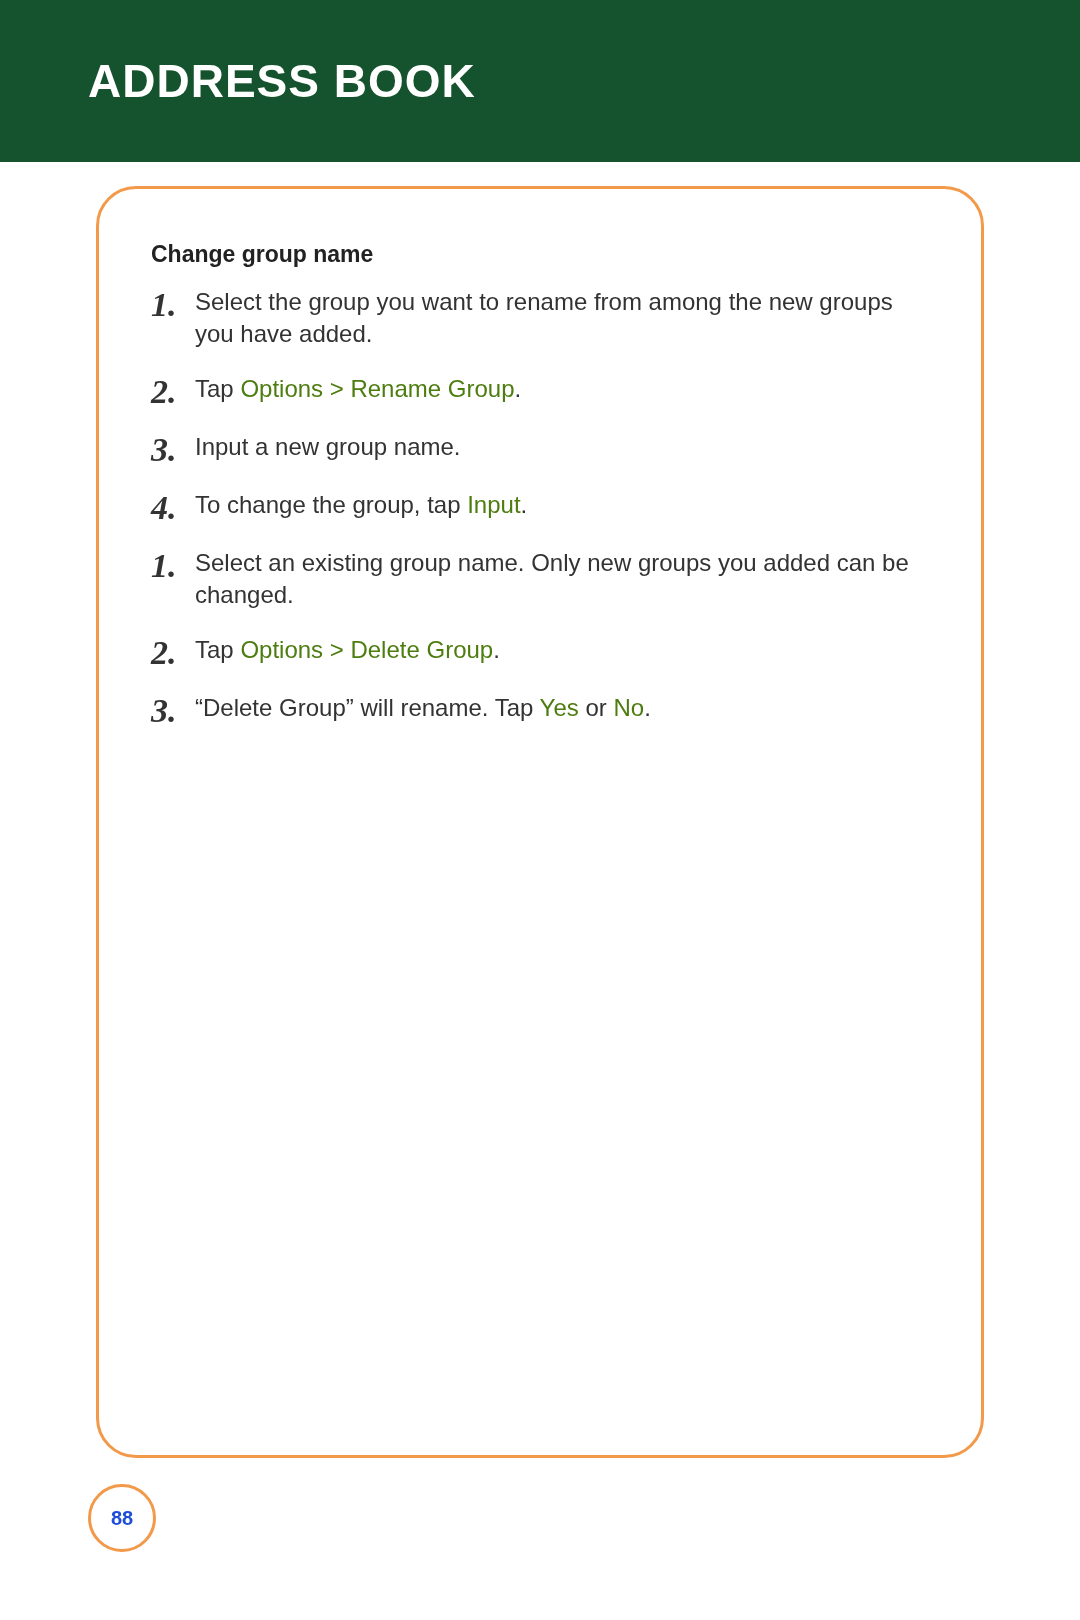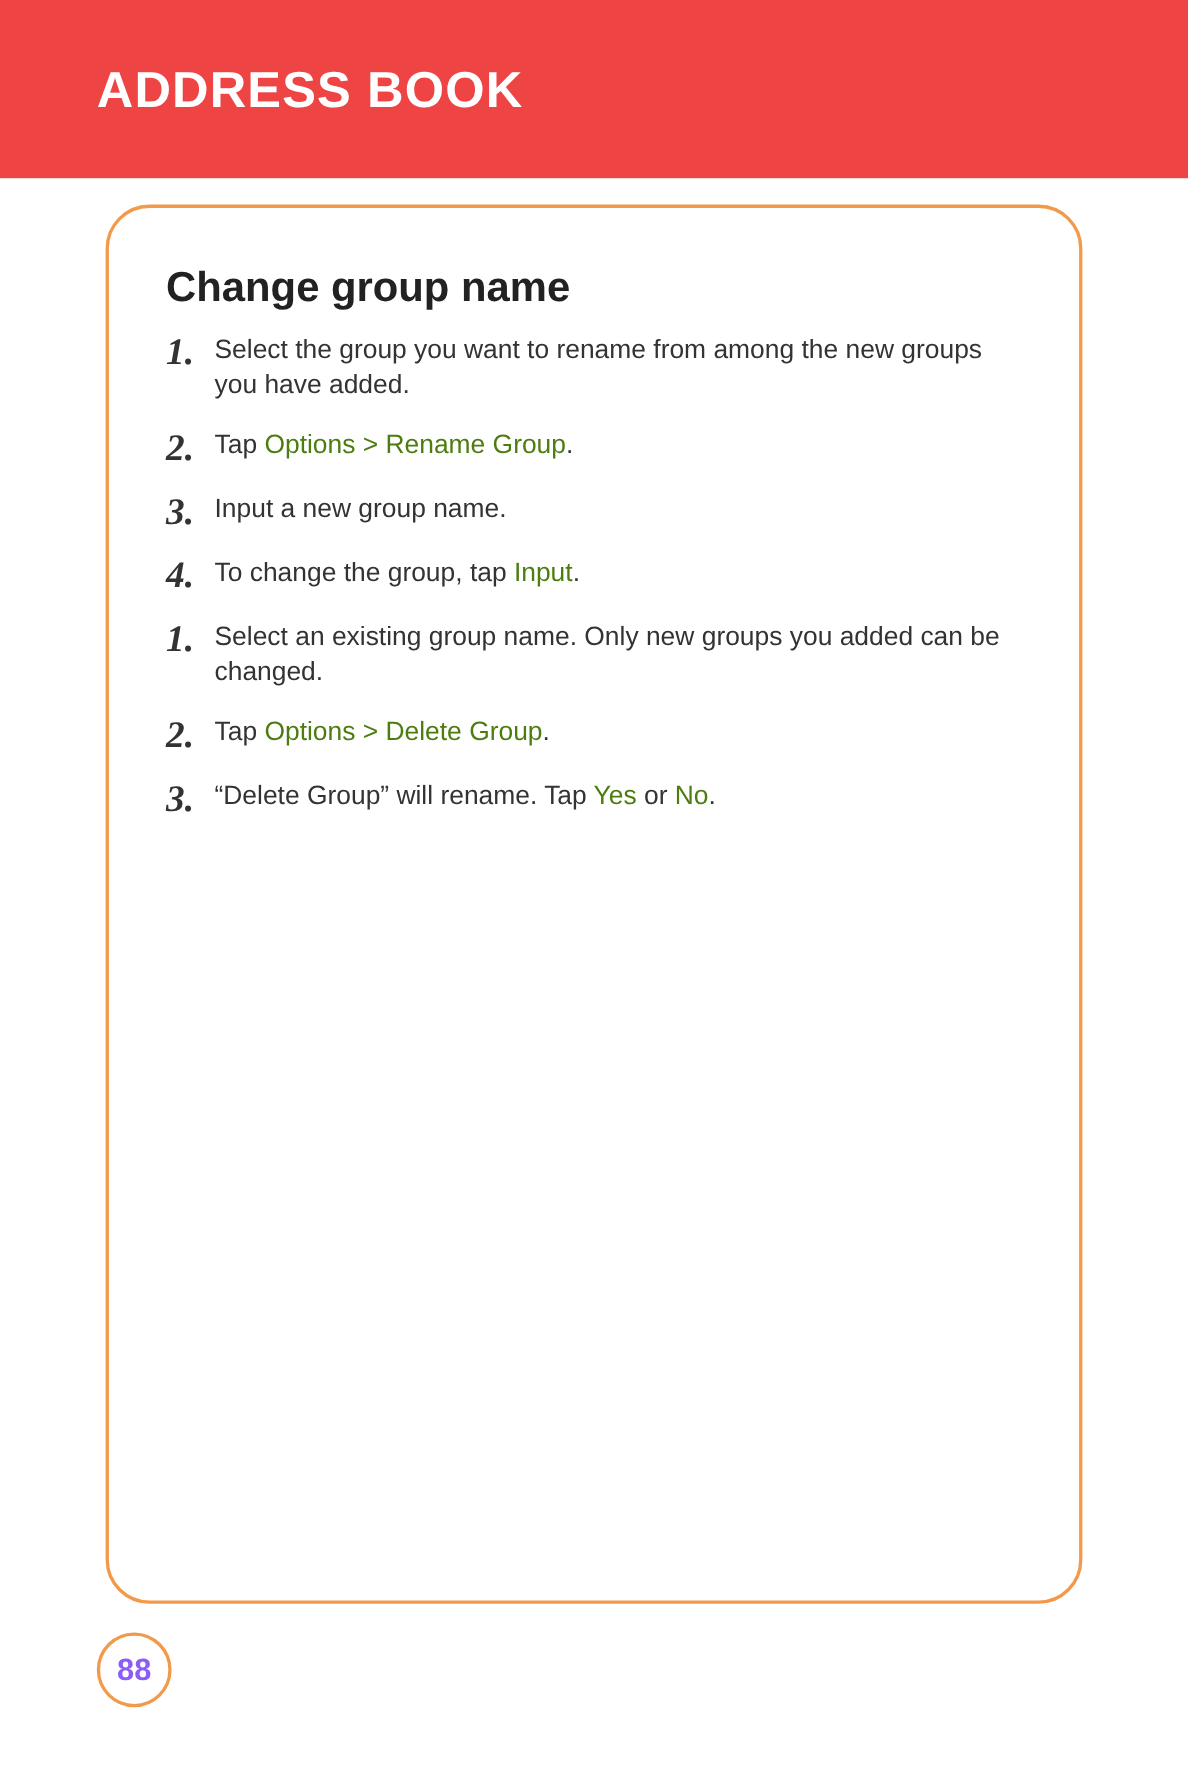--- a/index.html
+++ b/index.html
@@ -9,21 +9,21 @@
   }
   body {
     width: 1080px;
     height: 1620px;
     background: #ffffff;
     font-family: "Helvetica Neue", Arial, sans-serif;
     color: #333333;
     position: relative;
   }
   .header {
-    background: #ef4444;
+    background: #14532d;
     width: 100%;
     height: 162px;
     display: flex;
     align-items: center;
     padding-left: 88px;
   }
   .header-title {
     color: #ffffff;
     font-size: 46px;
     font-weight: 700;
@@ -33,21 +33,21 @@
     position: absolute;
     left: 96px;
     top: 186px;
     width: 888px;
     height: 1272px;
     border: 3px solid #f2994a;
     border-radius: 40px;
     padding: 44px 44px 44px 52px;
   }
   .section-title {
-    font-size: 38px;
+    font-size: 23px;
     font-weight: 700;
     color: #222222;
     margin-bottom: 18px;
     margin-top: 8px;
   }
   .section-title.later {
     margin-top: 28px;
   }
   .step {
     display: flex;
@@ -79,23 +79,23 @@
     bottom: 68px;
     width: 68px;
     height: 68px;
     border: 3px solid #f2994a;
     border-radius: 50%;
     display: flex;
     align-items: center;
     justify-content: center;
   }
   .page-number {
-    font-size: 28px;
+    font-size: 20px;
     font-weight: 700;
-    color: #8b5cf6;
+    color: #1d4ed8;
   }
 </style>
 </head>
 <body>
 
 <div class="header">
   <div class="header-title">ADDRESS BOOK</div>
 </div>
 
 <div class="content-panel">

